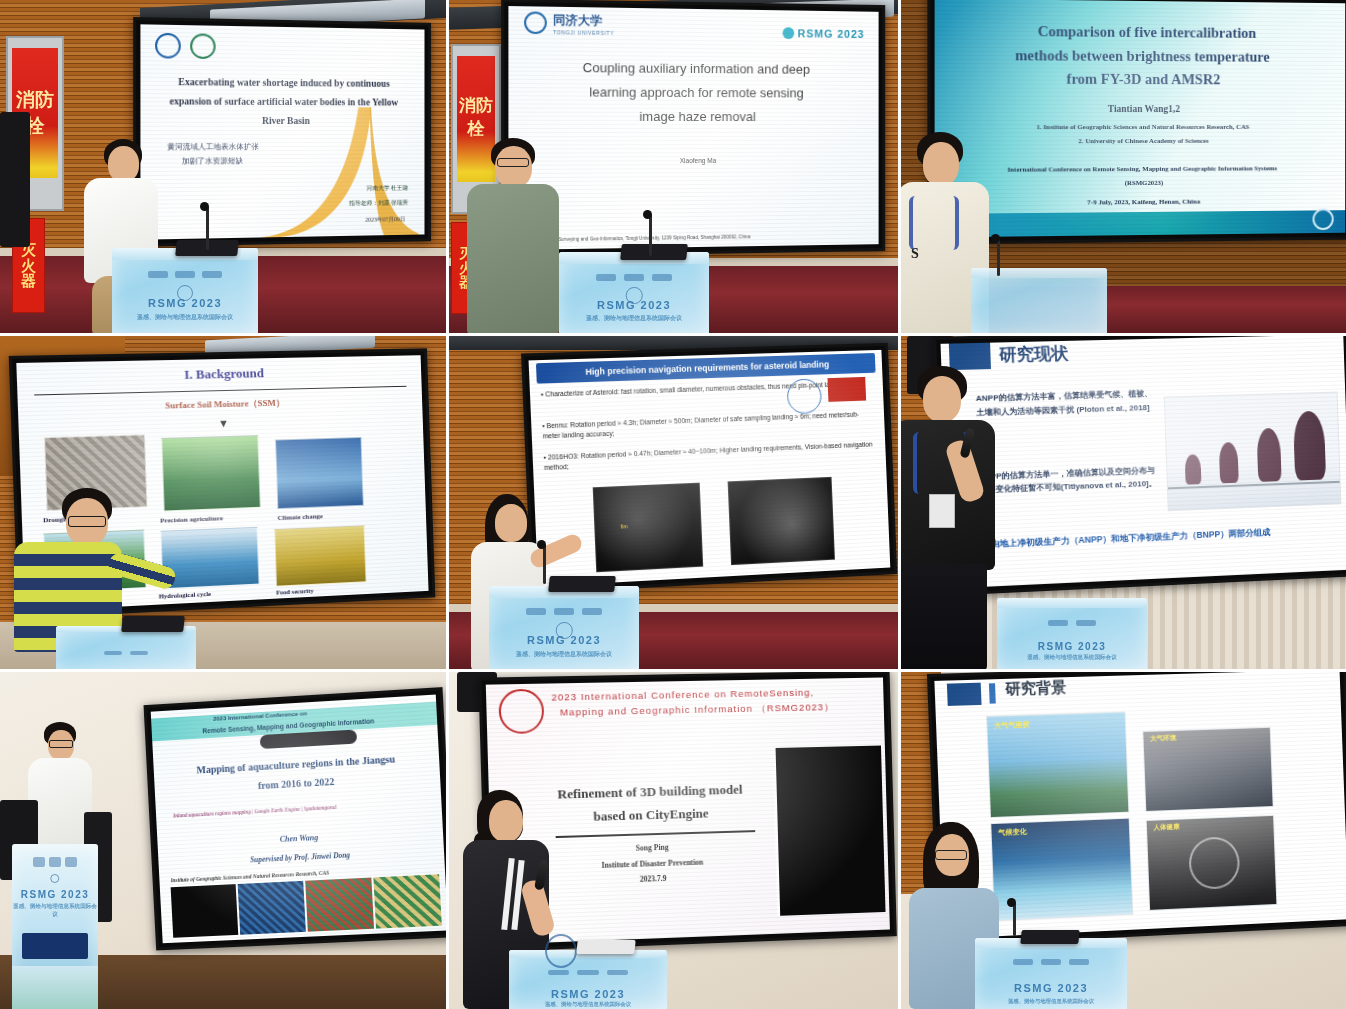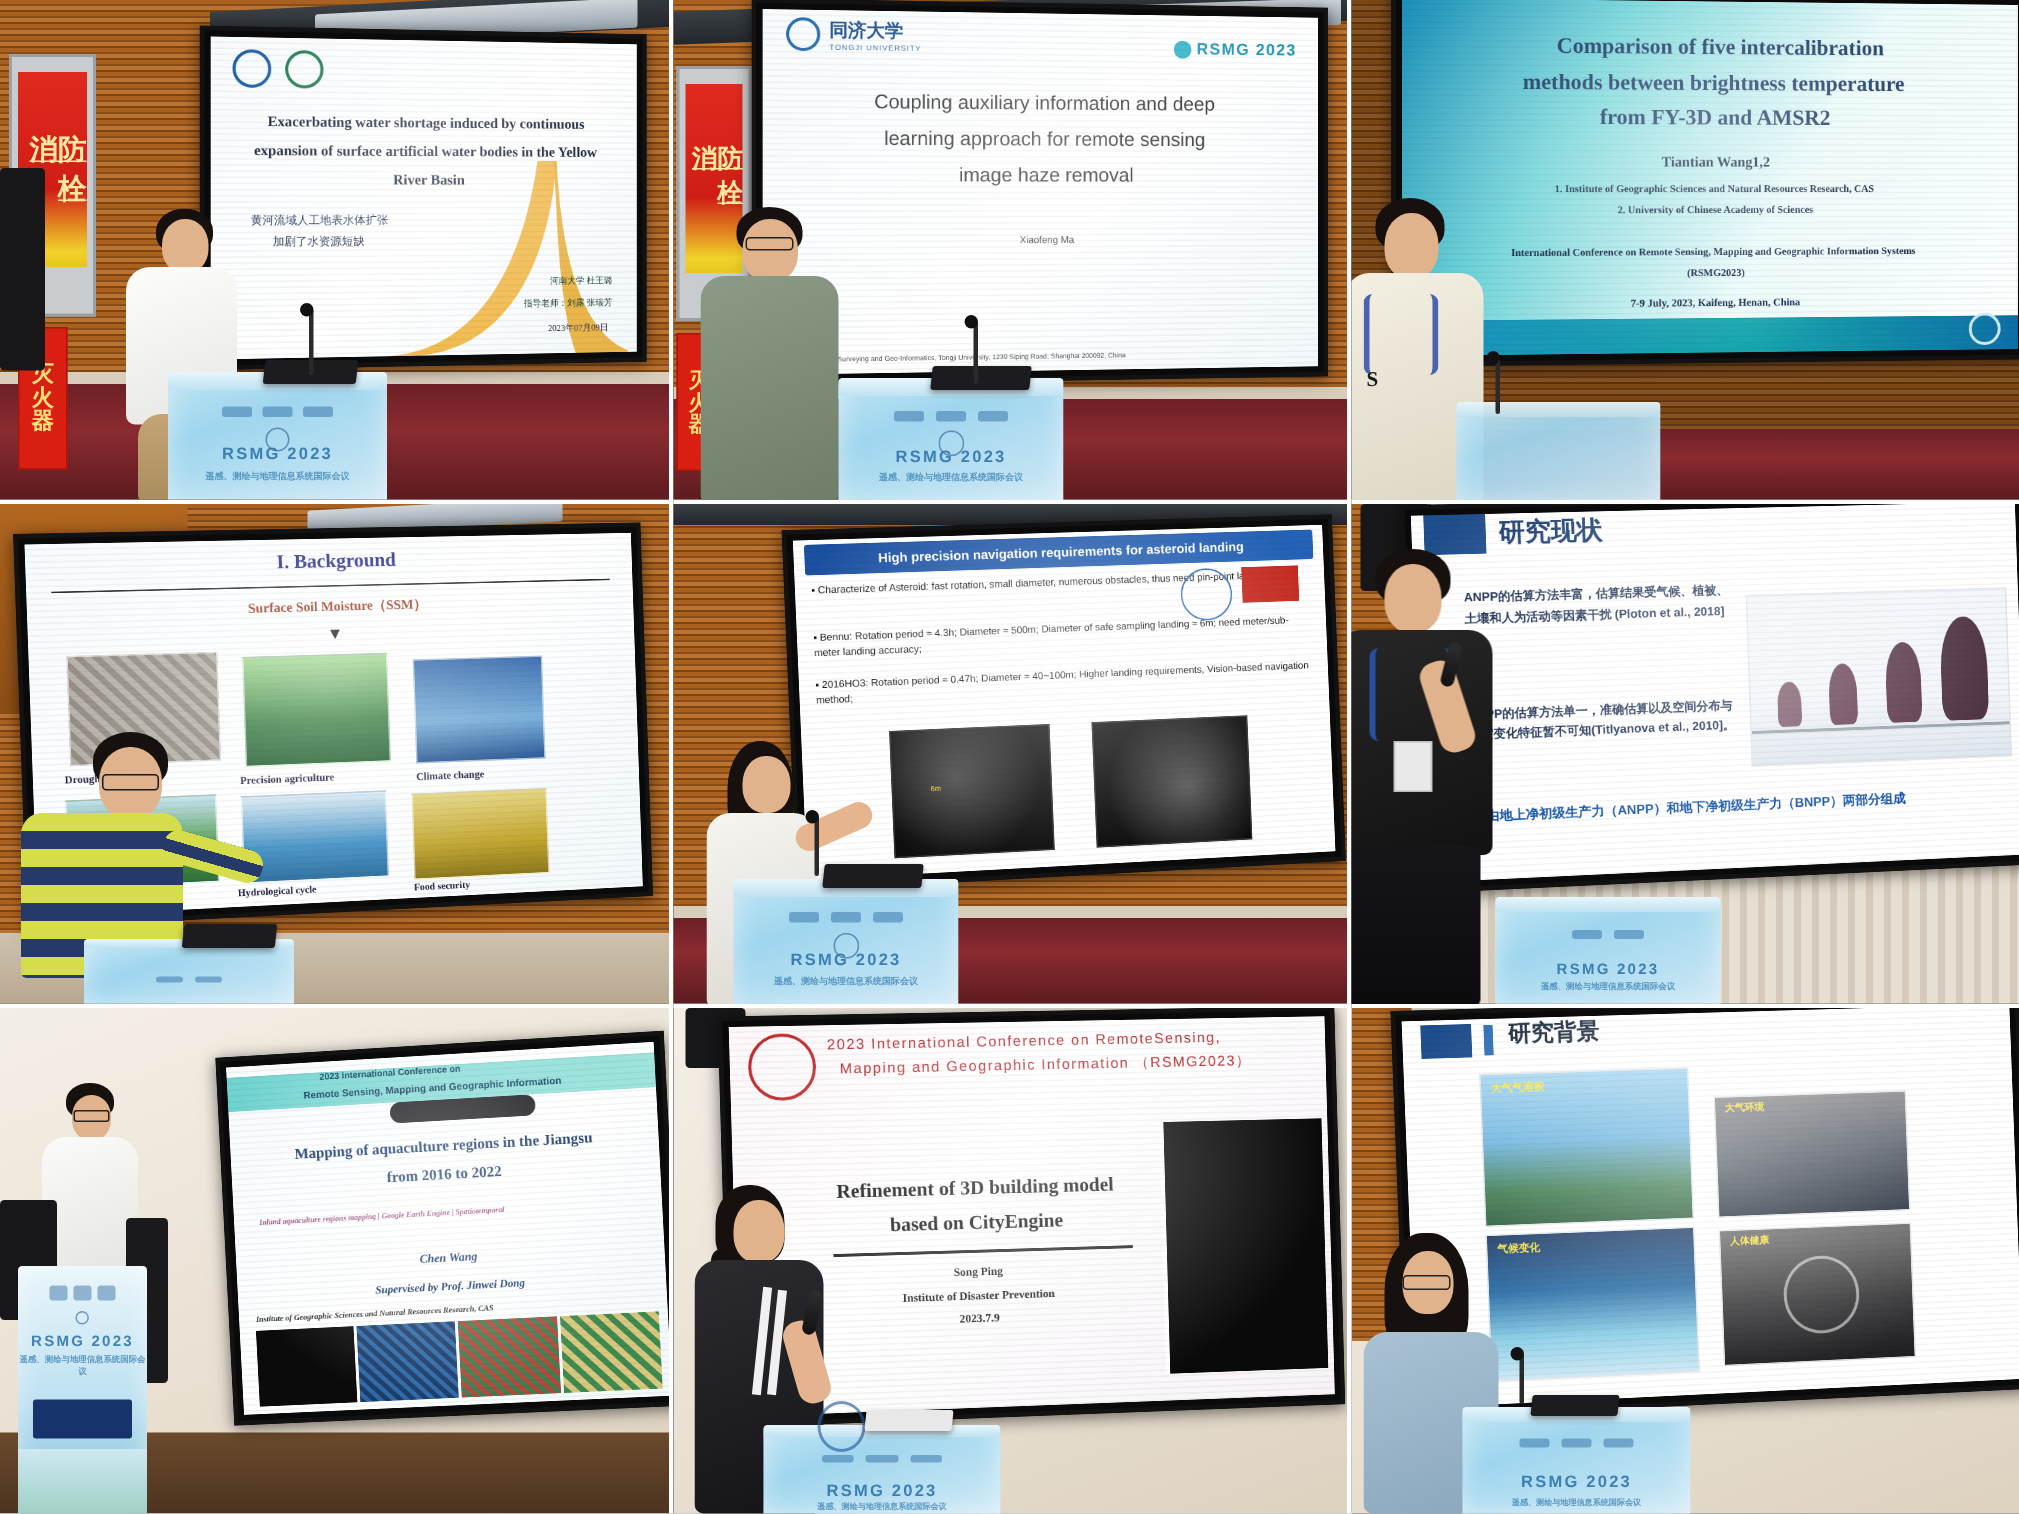--- a/index.html
+++ b/index.html
@@ -161,23 +161,22 @@
   
   .fire-cab {
     position:absolute; background:#c9ccce; border:2px solid #9aa0a4;
   }
   .fire-poster {
     position:absolute; inset:6% 8% 18% 8%;
     background:linear-gradient(180deg,#e02a20 0%,#cf1d15 60%,#f0d22a 92%,#e8c51f 100%);
   }
   .fire-poster .ch {
     position:absolute; left:0; right:0; top:30%;
-    text-align:right; color:#ffe9a0; font-weight:700;
+    text-align:center; color:#ffe9a0; font-weight:700;
     font-family:"Liberation Sans", sans-serif;
-    text-decoration:underline;
   }
   .fire-ext {
     position:absolute; background:#d91f12; border:1px solid #a8150b;
     display:flex; flex-direction:column; align-items:center; justify-content:center;
     color:#ffe27a; font-weight:700; font-family:"Liberation Sans", sans-serif;
     line-height:1.05;
   }
 
   .ac-vent{ position:absolute; background:linear-gradient(180deg,#cfd6dc,#9aa5ae); border-radius:2px;}
   .ceil-beam{ position:absolute; background:linear-gradient(180deg,#3a3f44,#24282c); }

